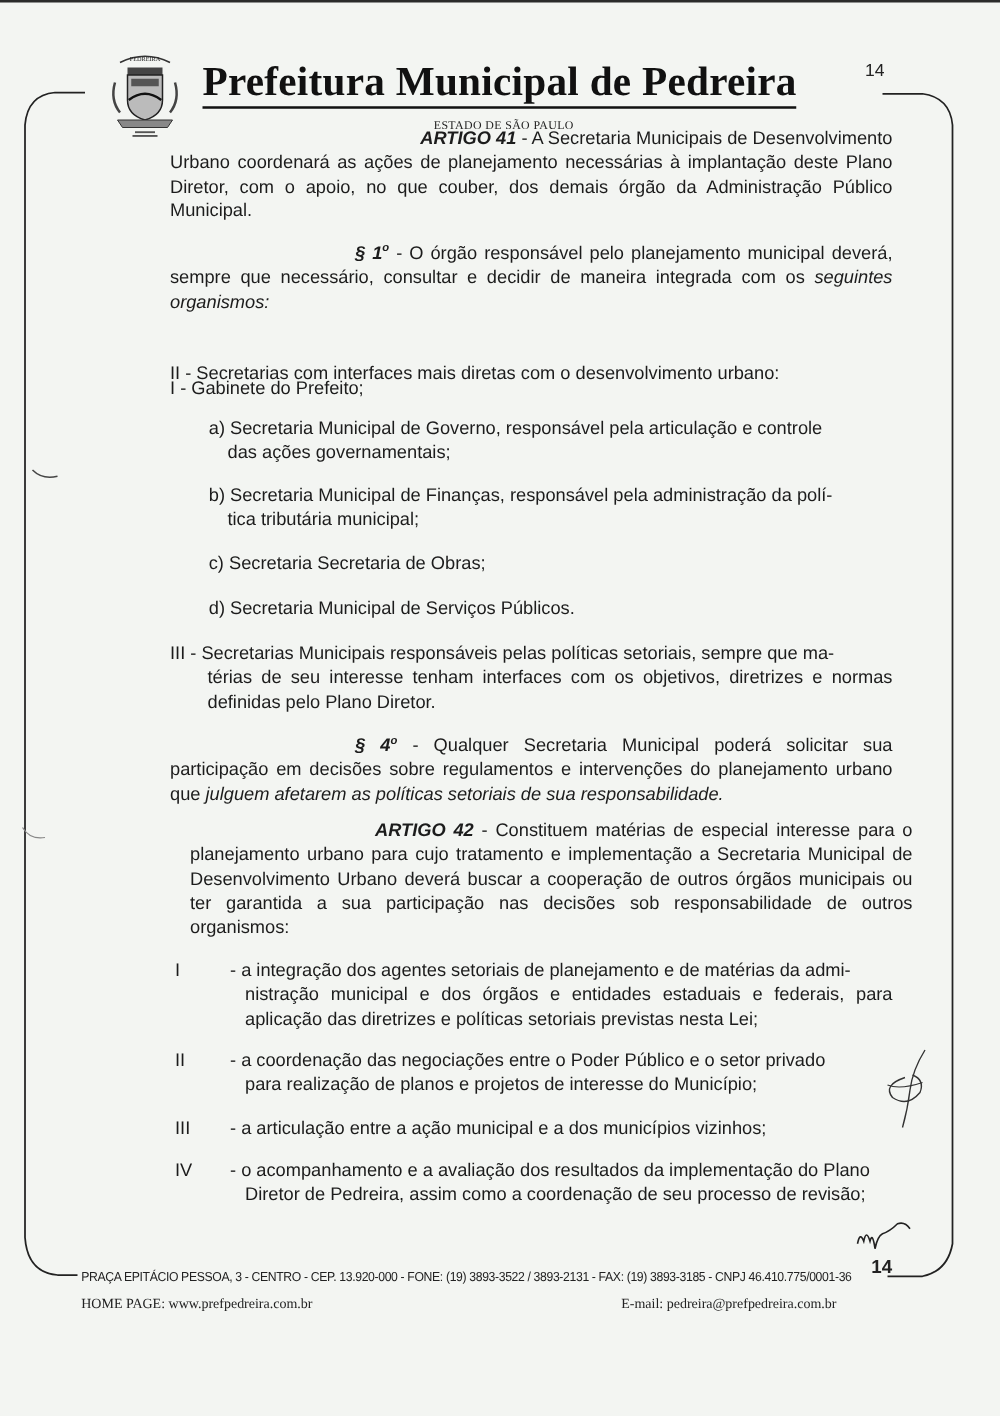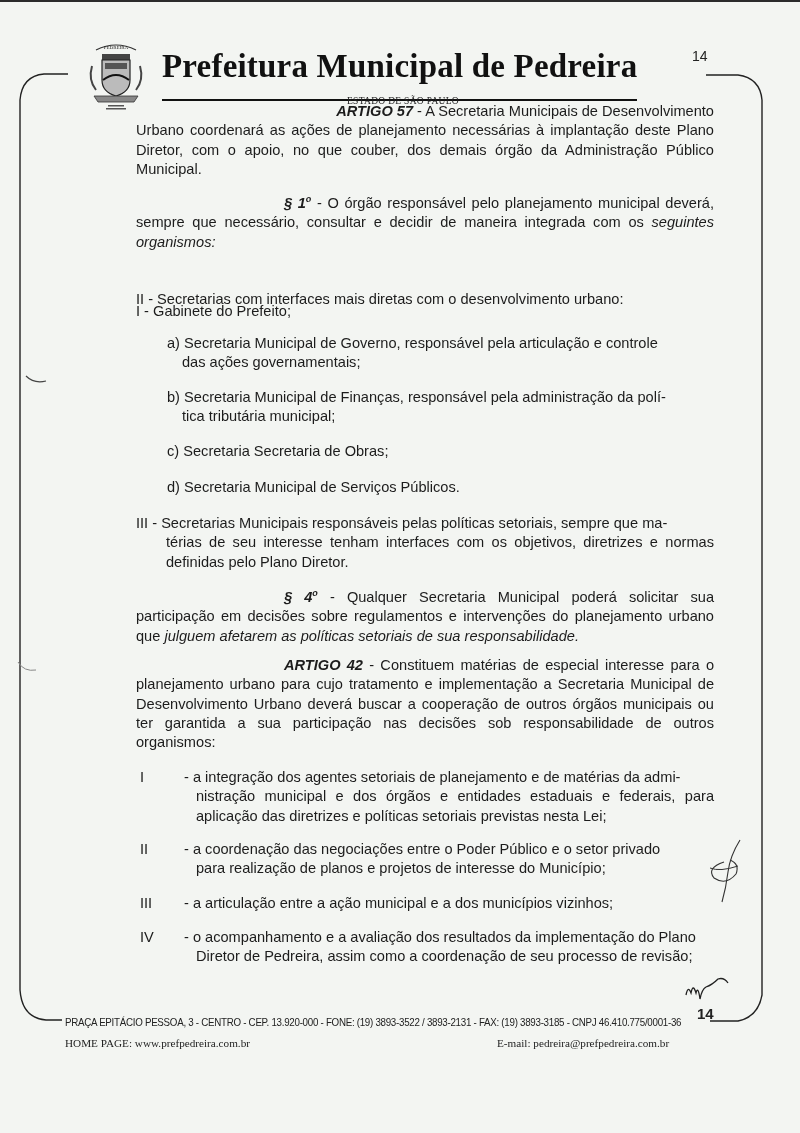--- a/index.html
+++ b/index.html
@@ -9,21 +9,21 @@
     font-family: "Liberation Sans", sans-serif;
     color: #1a1a1a;
   }
   .topbar { position: absolute; left: 0; top: 0; width: 800px; height: 2px; background: #2b2b2b; }
   .frame { position: absolute; left: 0; top: 0; width: 800px; height: 1133px; pointer-events: none; }
   .crest { position: absolute; left: 86px; top: 40px; width: 60px; height: 72px; }
   .title {
     position: absolute; left: 162px; top: 48px;
     font-family: "Liberation Serif", serif; font-weight: bold;
     font-size: 33px; letter-spacing: 0.2px; color: #111;
-    border-bottom: 2px solid #111; line-height: 36px; padding-bottom: 15px;
+    border-bottom: 2px solid #111; line-height: 36px; padding-bottom: 1px;
     white-space: nowrap;
   }
   .pagenum-top { position: absolute; left: 692px; top: 48px; font-size: 14px; color: #222; }
   .state {
     position: absolute; left: 347px; top: 96px;
     font-family: "Liberation Serif", serif; font-size: 9.5px; letter-spacing: 0.3px; color: #222;
   }
   .body-text {
     position: absolute; left: 136px; width: 578px;
     font-size: 14.6px; line-height: 19.3px; text-align: justify;
@@ -74,21 +74,21 @@
   <rect x="20" y="68" width="20" height="1.5" fill="#555"></rect>
 </svg>
 
 <div class="title">Prefeitura Municipal de Pedreira</div>
 <div class="pagenum-top">14</div>
 <div class="state">ESTADO DE SÃO PAULO</div>
 
 <div class="body-text" style="top:102px;">
 
   <div class="p" style="top:0px;">
-    <div style="text-align:right;"><span class="b">ARTIGO 57</span><span> - A Secretaria Municipais de Desenvolvimento</span></div>
+    <div style="text-align:right;"><span class="b">ARTIGO 41</span><span> - A Secretaria Municipais de Desenvolvimento</span></div>
     <div>Urbano coordenará as ações de planejamento necessárias à implantação deste Plano Diretor, com o apoio, no que couber, dos demais órgão da Administração Público Municipal.</div>
   </div>
 
   <div class="p ind" style="top:92px;">
     <span class="b">§ 1</span><span class="b sup">o</span><span> - O órgão responsável pelo planejamento municipal deverá, sempre que necessário, consultar e decidir de maneira integrada com os </span><span class="i">seguintes organismos:</span>
   </div>
 
   <div class="item-roman" style="top:167px;margin-top:33px;">
     <span>I</span><span> - Gabinete do Prefeito;</span>
   </div>
@@ -113,21 +113,21 @@
 
   <div class="item-roman" style="top:412px;">
     <div><span>III</span><span> - Secretarias Municipais responsáveis pelas políticas setoriais, sempre que ma-</span></div>
     <div style="padding-left:30px;">térias de seu interesse tenham interfaces com os objetivos, diretrizes e normas definidas pelo Plano Diretor.</div>
   </div>
 
   <div class="p ind" style="top:486px;">
     <span class="b">§ 4</span><span class="b sup">o</span><span> - Qualquer Secretaria Municipal poderá solicitar sua participação em decisões sobre regulamentos e intervenções do planejamento urbano que </span><span class="i">julguem afetarem as políticas setoriais de sua responsabilidade.</span>
   </div>
 
-  <div class="p ind" style="top:554px;">
+  <div class="p ind" style="top:554px;margin-left:16px;">
     <span class="b">ARTIGO 42</span><span> -  Constituem matérias de especial interesse para o planejamento urbano para cujo tratamento e implementação a Secretaria Municipal de Desenvolvimento Urbano deverá buscar a cooperação de outros órgãos municipais ou ter garantida a sua participação nas decisões sob responsabilidade de outros organismos:</span>
   </div>
 
   <div class="item-roman" style="top:666px;">
     <span class="num-col">I</span>
     <div class="txt-col"><span>- a integração dos agentes setoriais de  planejamento e de matérias da admi-</span><span class="cont">nistração  municipal e  dos órgãos e entidades  estaduais e federais, para aplicação das diretrizes e políticas setoriais previstas nesta Lei;</span></div>
   </div>
   <div class="item-roman" style="top:738px;">
     <span class="num-col">II</span>
     <div class="txt-col"><span>- a coordenação das  negociações entre o  Poder Público e  o setor privado</span><span class="cont">para realização de planos e projetos de interesse do Município;</span></div>

